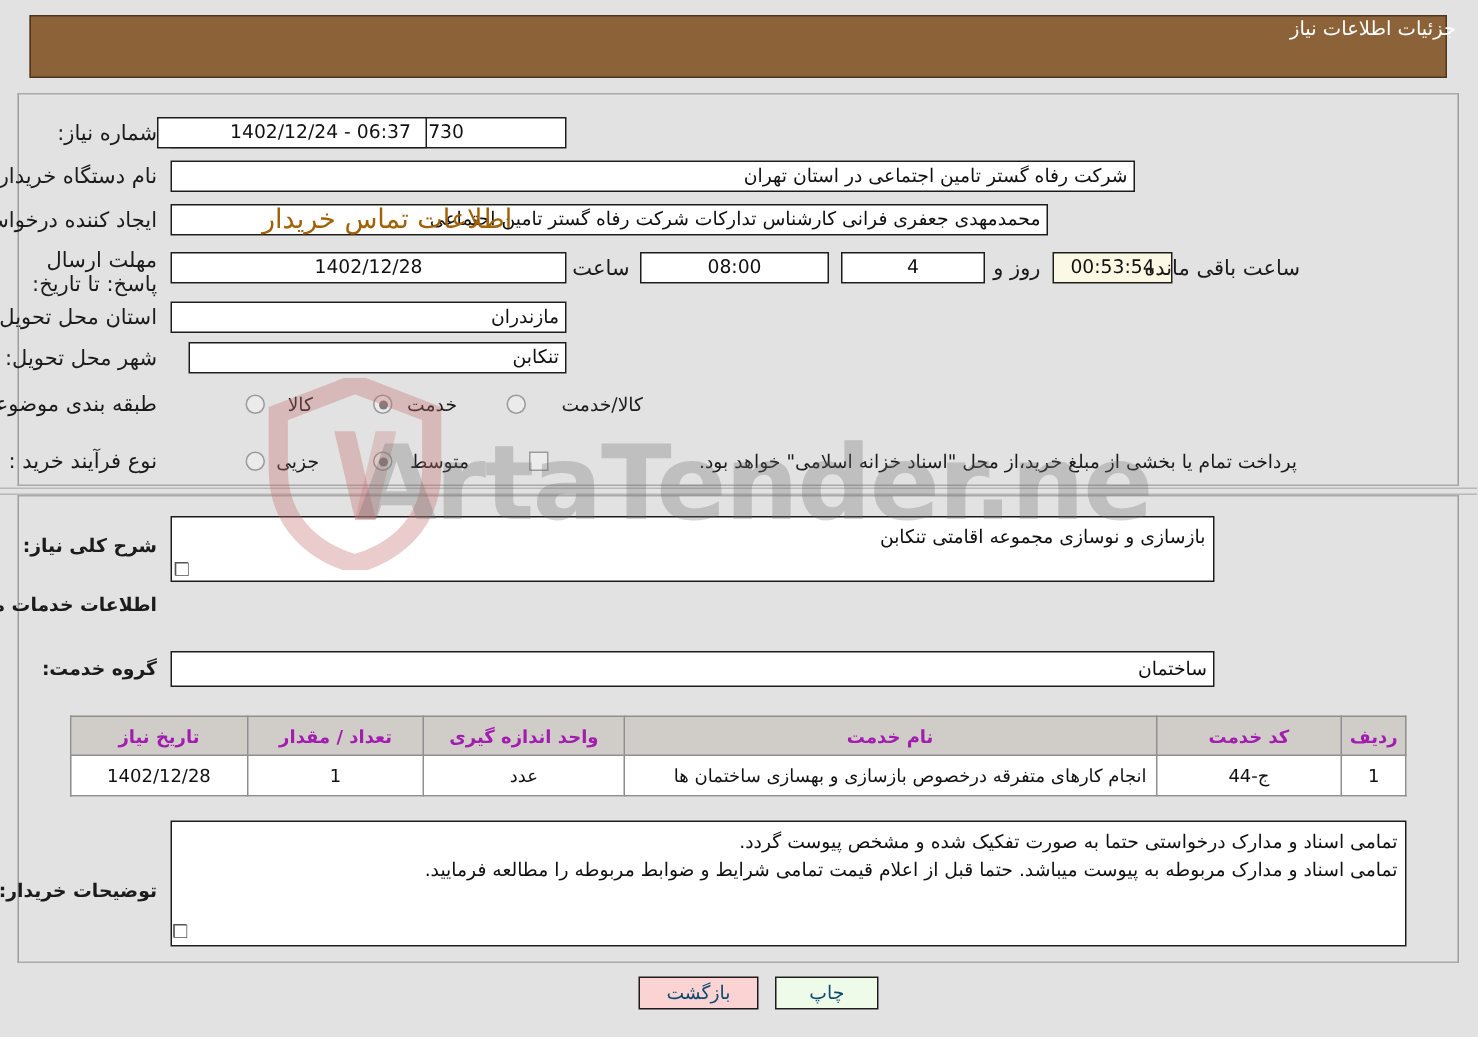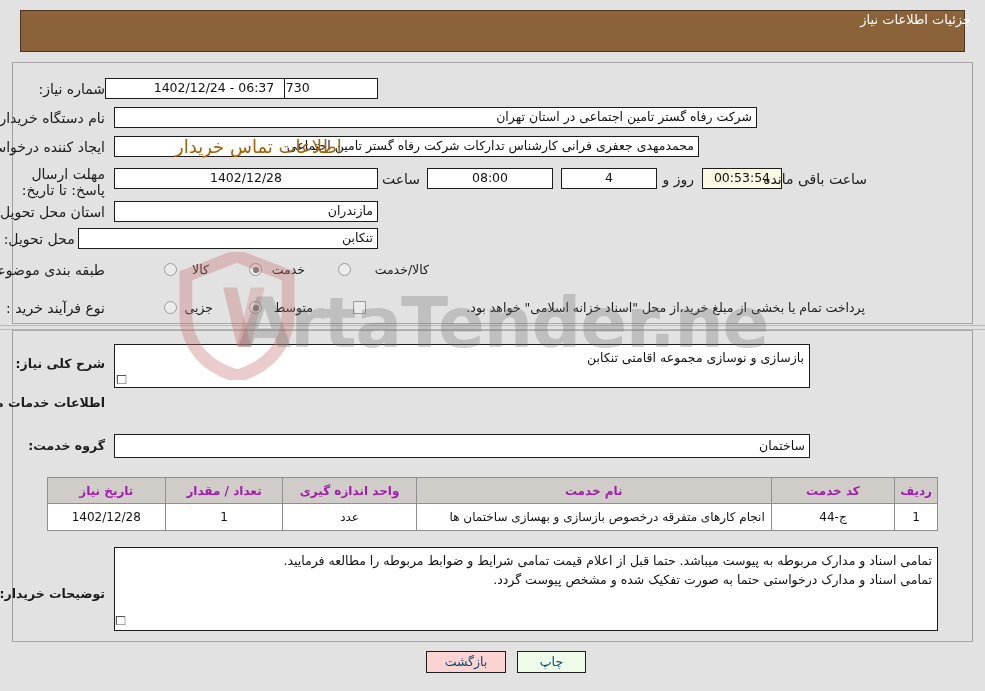--- a/index.html
+++ b/index.html
@@ -261,21 +261,21 @@
   <div class="fld ctr" style="right:432px; top:168px; width:126px;">08:00</div>
   <div class="fld ctr" style="right:328px; top:168px; width:96px;">4</div>
   <div class="lbl" style="right:291px; top:171px;">روز و</div>
   <div class="fld ctr cream" style="right:203px; top:168px; width:80px;">00:53:54</div>
   <div class="lbl" style="right:118px; top:171px;">ساعت باقی مانده</div>
 
   <div class="lbl" style="right:880px; top:204px;">استان محل تحویل:</div>
   <div class="fld rgt" style="right:607px; top:201px; width:264px;">مازندران</div>
 
   <div class="lbl" style="right:880px; top:231px;">شهر محل تحویل:</div>
-  <div class="fld rgt" style="right:607px; top:228px; width:300px;">تنکابن</div>
+  <div class="fld rgt" style="right:607px; top:228px; width:252px;">تنکابن</div>
 
   <div class="lbl" style="right:880px; top:262px;">طبقه بندی موضوعی:</div>
 
   <div class="radio" id="cat-r0" style="right:808px; top:263px;"></div>
   <div class="radio-lab" style="right:776px; top:262px;">کالا</div>
 
   <div class="radio on" id="cat-r1" style="right:723px; top:263px;"></div>
   <div class="radio-lab" style="right:680px; top:262px;">خدمت</div>
 
   <div class="radio" id="cat-r2" style="right:634px; top:263px;"></div>
@@ -324,22 +324,22 @@
         <td class="namecell">انجام کارهای متفرقه درخصوص بازسازی و بهسازی ساختمان ها</td>
         <td>عدد</td>
         <td>1</td>
         <td>1402/12/28</td>
       </tr>
     </tbody>
   </table>
 
   <div class="lbl-b" style="right:880px; top:586px;">توضیحات خریدار:</div>
   <div class="ta" style="right:47px; top:547px; width:824px; height:84px;">
+    <div>تمامی اسناد و مدارک درخواستی حتما به صورت تفکیک شده و مشخص پیوست گردد.</div>
     <div>تمامی اسناد و مدارک مربوطه به پیوست میباشد. حتما قبل از اعلام قیمت تمامی شرایط و ضوابط مربوطه را مطالعه فرمایید.</div>
-    <div>تمامی اسناد و مدارک درخواستی حتما به صورت تفکیک شده و مشخص پیوست گردد.</div>
   </div>
   <div class="resize-grip" style="right:859px; top:616px;">❒</div>
 
   <div class="btn btn-back" style="left:426px; top:651px; width:80px;">بازگشت</div>
   <div class="btn btn-print" style="left:517px; top:651px; width:69px;">چاپ</div>
 
   <div class="watermark">
     <svg class="wm-shield" viewBox="0 0 120 130">
       <path d="M60 4 L112 24 L112 62 C112 98 88 118 60 126 C32 118 8 98 8 62 L8 24 Z" fill="none" stroke="rgba(196,110,110,0.35)" stroke-width="13"></path>
       <path d="M46 36 L60 36 L74 96 L60 96 Z" fill="rgba(196,110,110,0.35)"></path>

